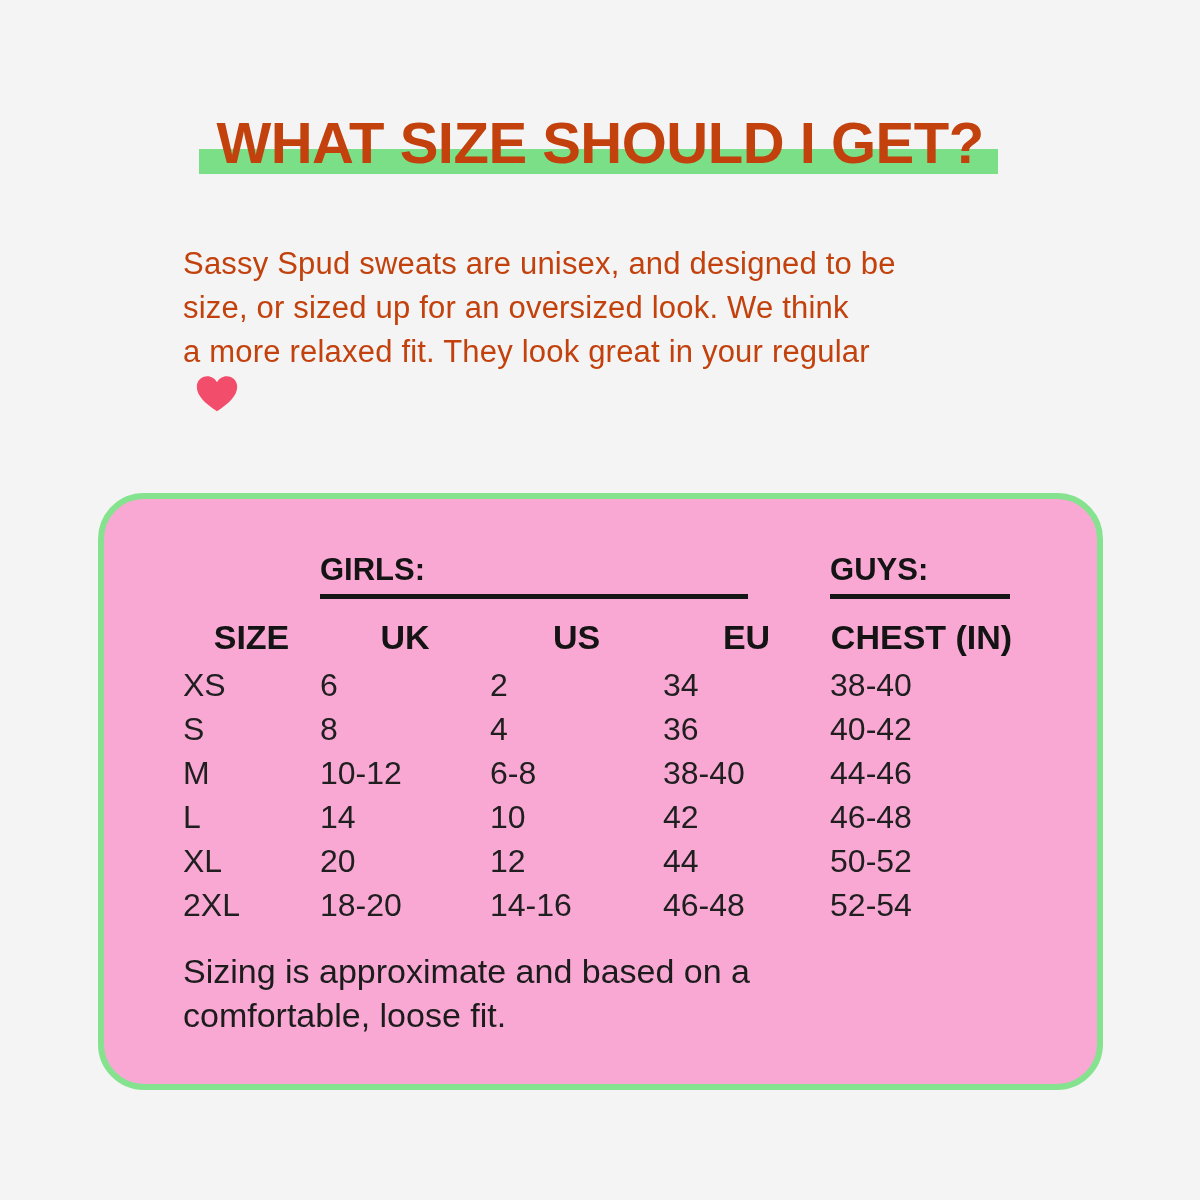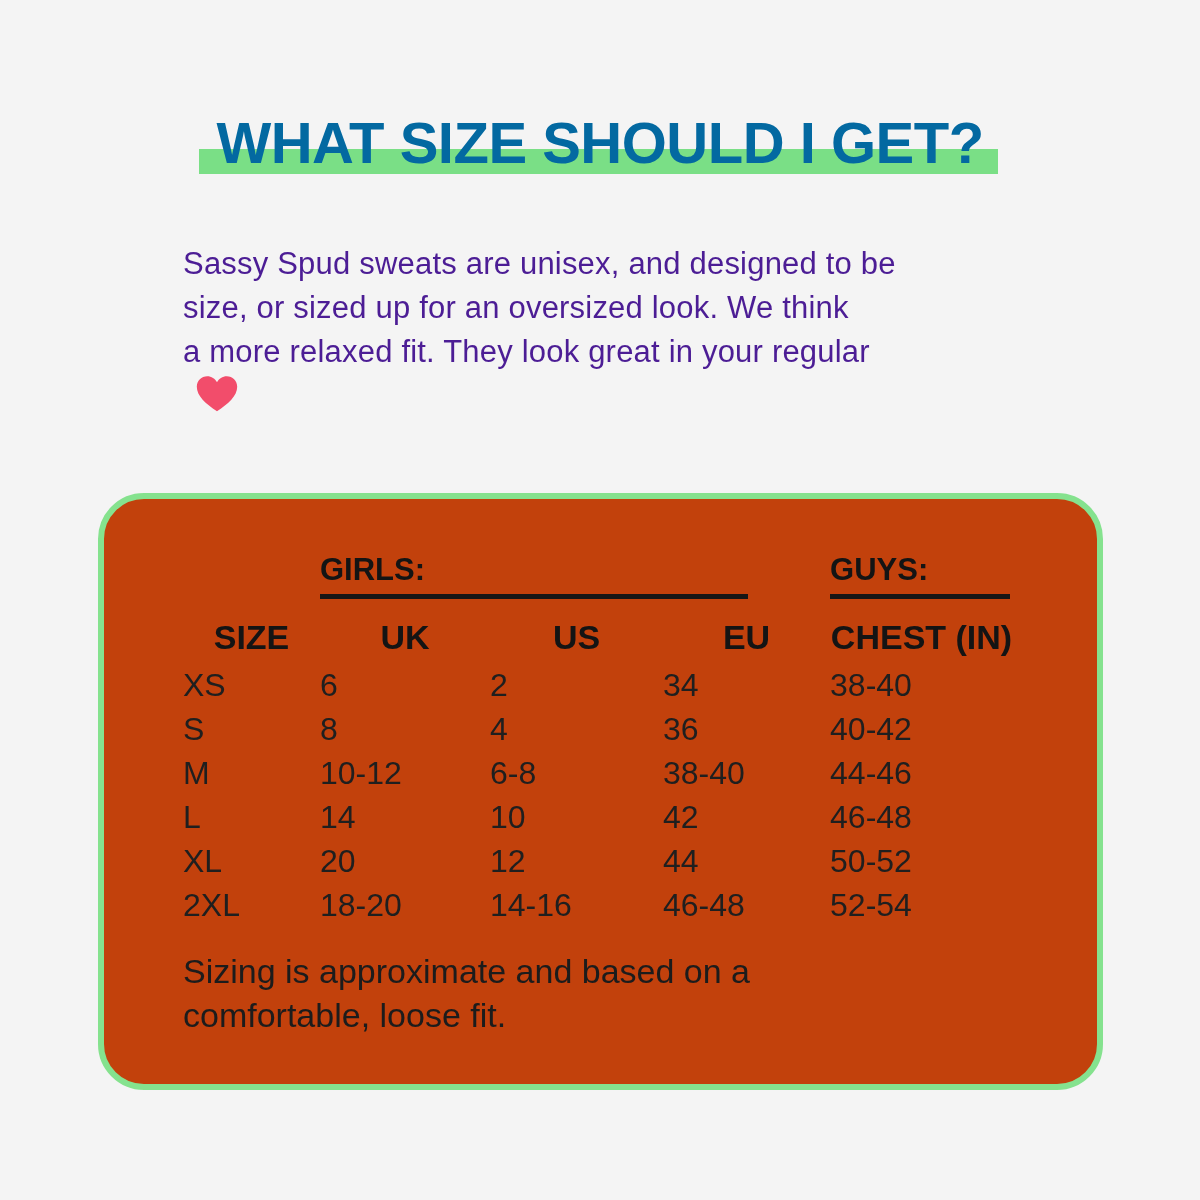--- a/index.html
+++ b/index.html
@@ -11,40 +11,40 @@
     position: relative;
     overflow: hidden;
   }
   .canvas { position: absolute; inset: 0; width: 1200px; height: 1200px; }
 
   
   .title-wrap { position: absolute; top: 110px; left: 0; width: 100%; text-align: center; }
   .title {
     display: inline-block; position: relative;
     font-size: 58px; font-weight: 700; letter-spacing: -0.5px;
-    line-height: 66px; color: #0369a1; white-space: nowrap;
+    line-height: 66px; color: #c2410c; white-space: nowrap;
   }
   .hl-bar {
     position: absolute; left: -17px; right: -14px; bottom: 2px; height: 25px;
     background: #7adf86; z-index: 0;
   }
   .title-text { position: relative; z-index: 1; }
 
   
   .intro {
     position: absolute; left: 183px; top: 242px; width: 860px;
-    font-size: 31px; line-height: 44px; color: #4c1d95; letter-spacing: 0.2px;
+    font-size: 31px; line-height: 44px; color: #c2410c; letter-spacing: 0.2px;
   }
   .intro-line { white-space: nowrap; }
   .heart { display: inline-block; width: 44px; height: 38px; margin-left: 12px; vertical-align: -7px; }
 
   
   .size-box {
     position: absolute; left: 98px; top: 493px; width: 1005px; height: 597px;
-    box-sizing: border-box; background: #c2410c;
+    box-sizing: border-box; background: #f9a8d4;
     border: 6px solid #85e28e; border-radius: 46px;
     padding: 52px 0 0 79px;
   }
   table.size-table { border-collapse: collapse; table-layout: fixed; width: 830px; }
   col.c-size { width: 137px; }
   col.c-uk { width: 170px; }
   col.c-us { width: 173px; }
   col.c-eu { width: 167px; }
   col.c-chest { width: 183px; }
 

